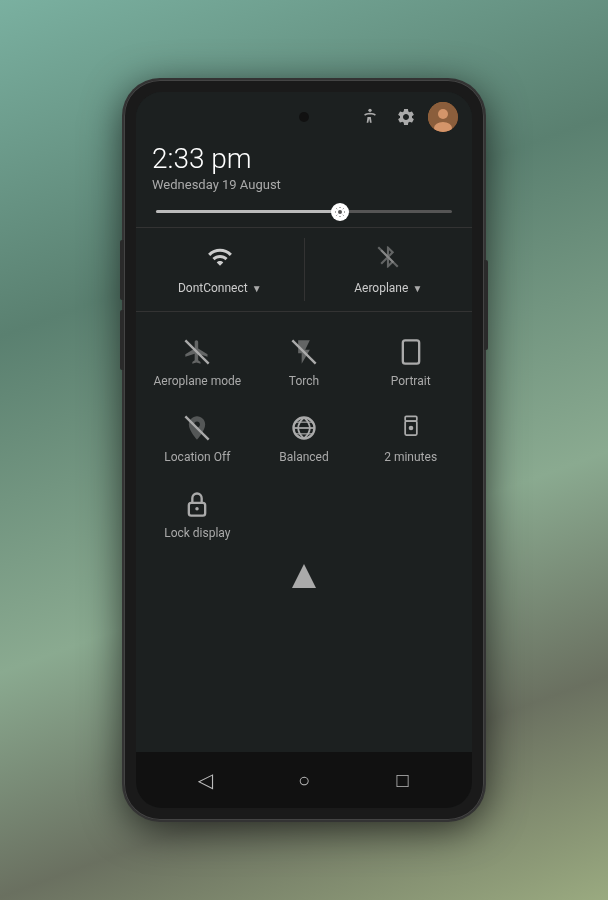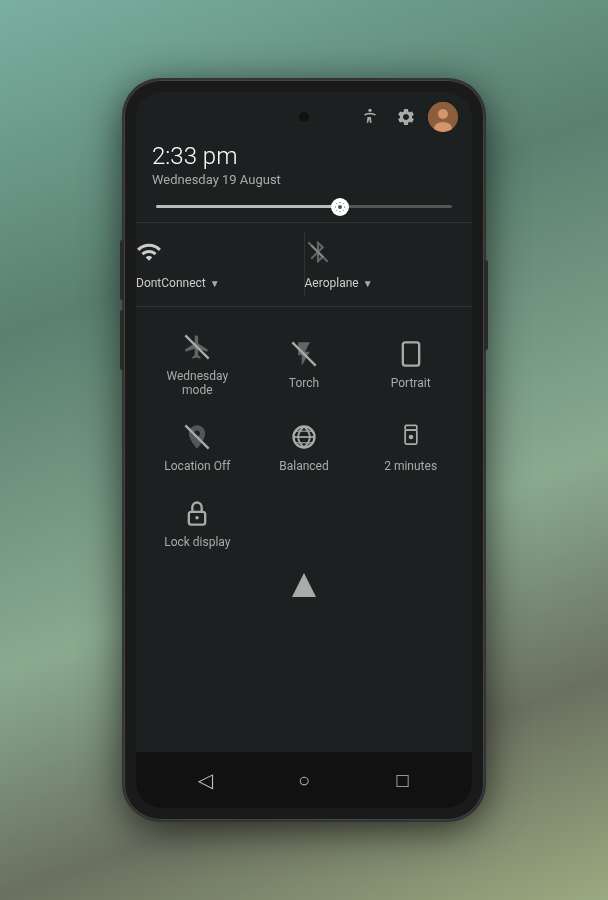--- a/index.html
+++ b/index.html
@@ -98,21 +98,21 @@
       justify-content: center;
       color: #fff;
       font-size: 14px;
     }
 
     .datetime {
       padding: 4px 16px 12px;
     }
     .time {
       color: #fff;
-      font-size: 24px;
+      font-size: 28px;
       font-weight: 300;
       letter-spacing: 0;
     }
     .date {
       color: #aaa;
       font-size: 13px;
       margin-top: 2px;
     }
 
     .brightness-row {
@@ -159,21 +159,21 @@
 
     .wifi-bt-row {
       display: flex;
       align-items: stretch;
       padding: 10px 0 10px;
     }
     .wifi-section, .bt-section {
       flex: 1;
       display: flex;
       flex-direction: column;
-      align-items: flex-start;
+      align-items: center;
       gap: 6px;
       padding: 6px 0;
     }
     .wifi-section {
       border-right: 1px solid #333;
     }
     .wifi-icon, .bt-icon {
       color: #ccc;
       font-size: 22px;
     }
@@ -360,21 +360,21 @@
 
       <div class="quick-tiles">
 
         <div class="tile">
           <div class="tile-icon">
             <svg width="28" height="28" viewBox="0 0 24 24">
               <path d="M21 16v-2l-8-5V3.5c0-.83-.67-1.5-1.5-1.5S10 2.67 10 3.5V9l-8 5v2l8-2.5V19l-2 1.5V22l3.5-1 3.5 1v-1.5L13 19v-5.5l8 2.5z" fill="#aaa" opacity="0.5"></path>
               <line x1="2" y1="2" x2="22" y2="22" stroke="#aaa" stroke-width="2"></line>
             </svg>
           </div>
-          <div class="tile-label">Wednesday mode</div>
+          <div class="tile-label">Aeroplane mode</div>
         </div>
 
         <div class="tile">
           <div class="tile-icon">
             <svg width="28" height="28" viewBox="0 0 24 24">
               <path d="M7 2v11h3v9l7-12h-4l4-8z" fill="#aaa" opacity="0.5"></path>
               <line x1="2" y1="2" x2="22" y2="22" stroke="#aaa" stroke-width="2"></line>
             </svg>
           </div>
           <div class="tile-label">Torch</div>

